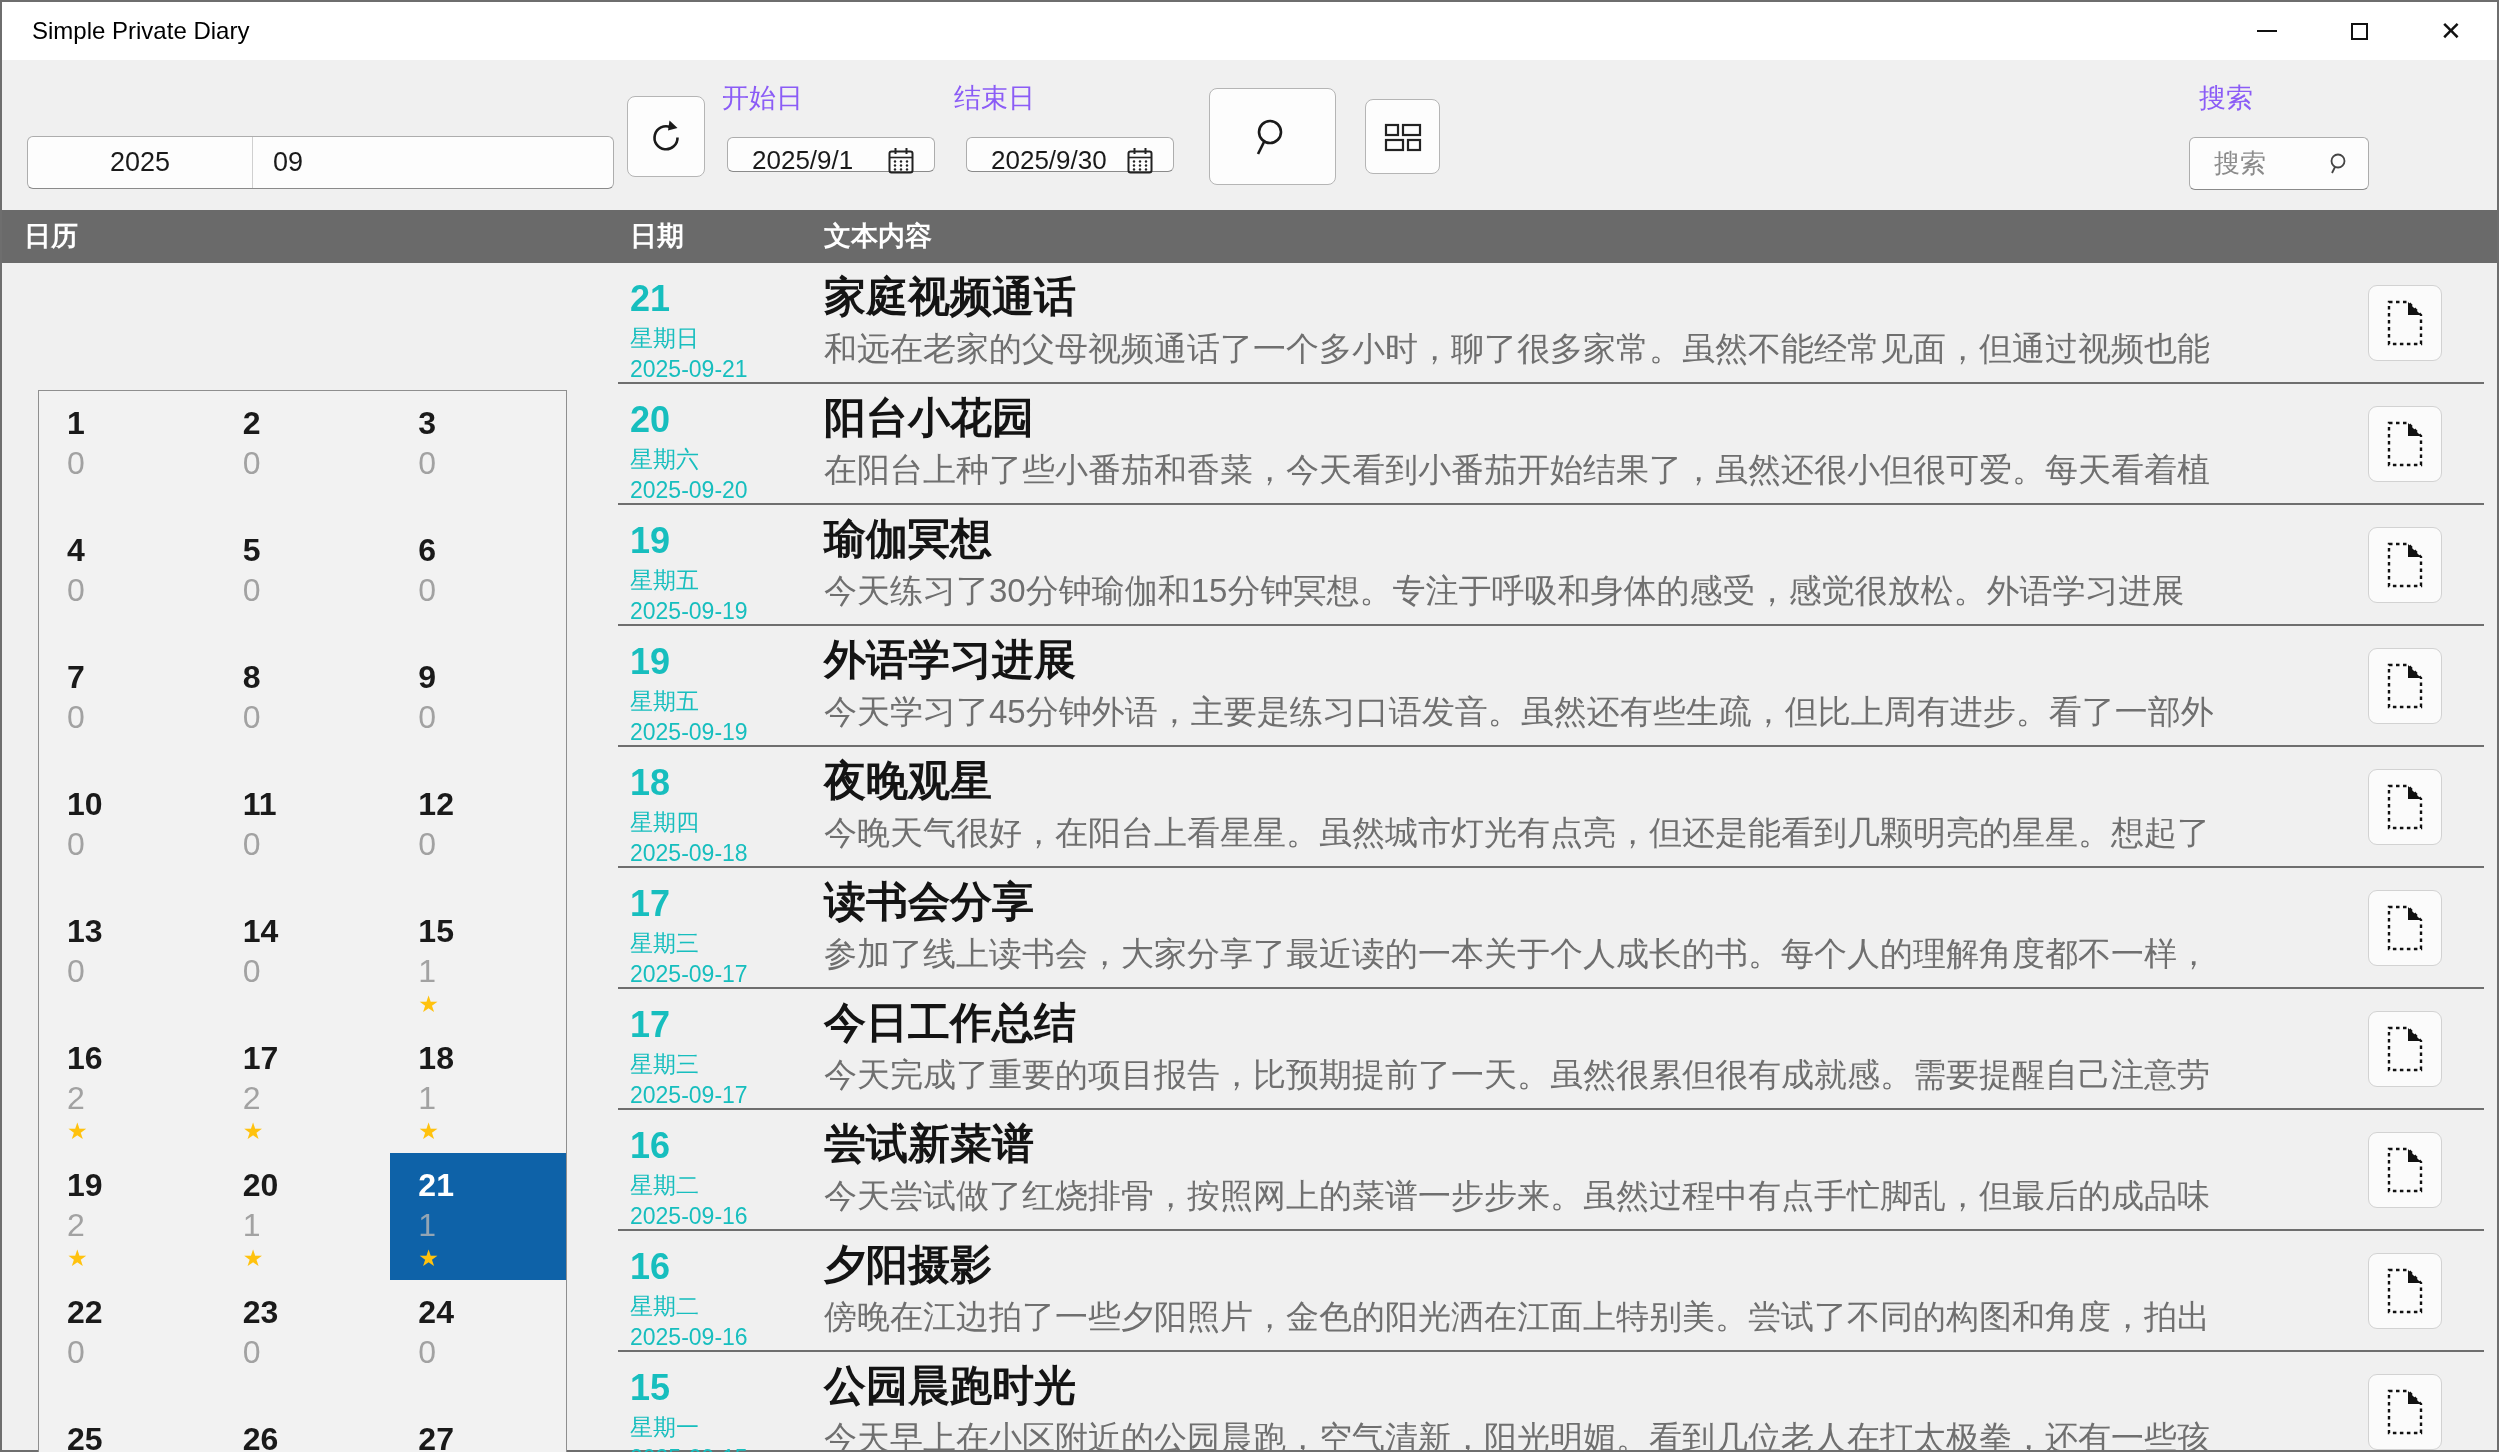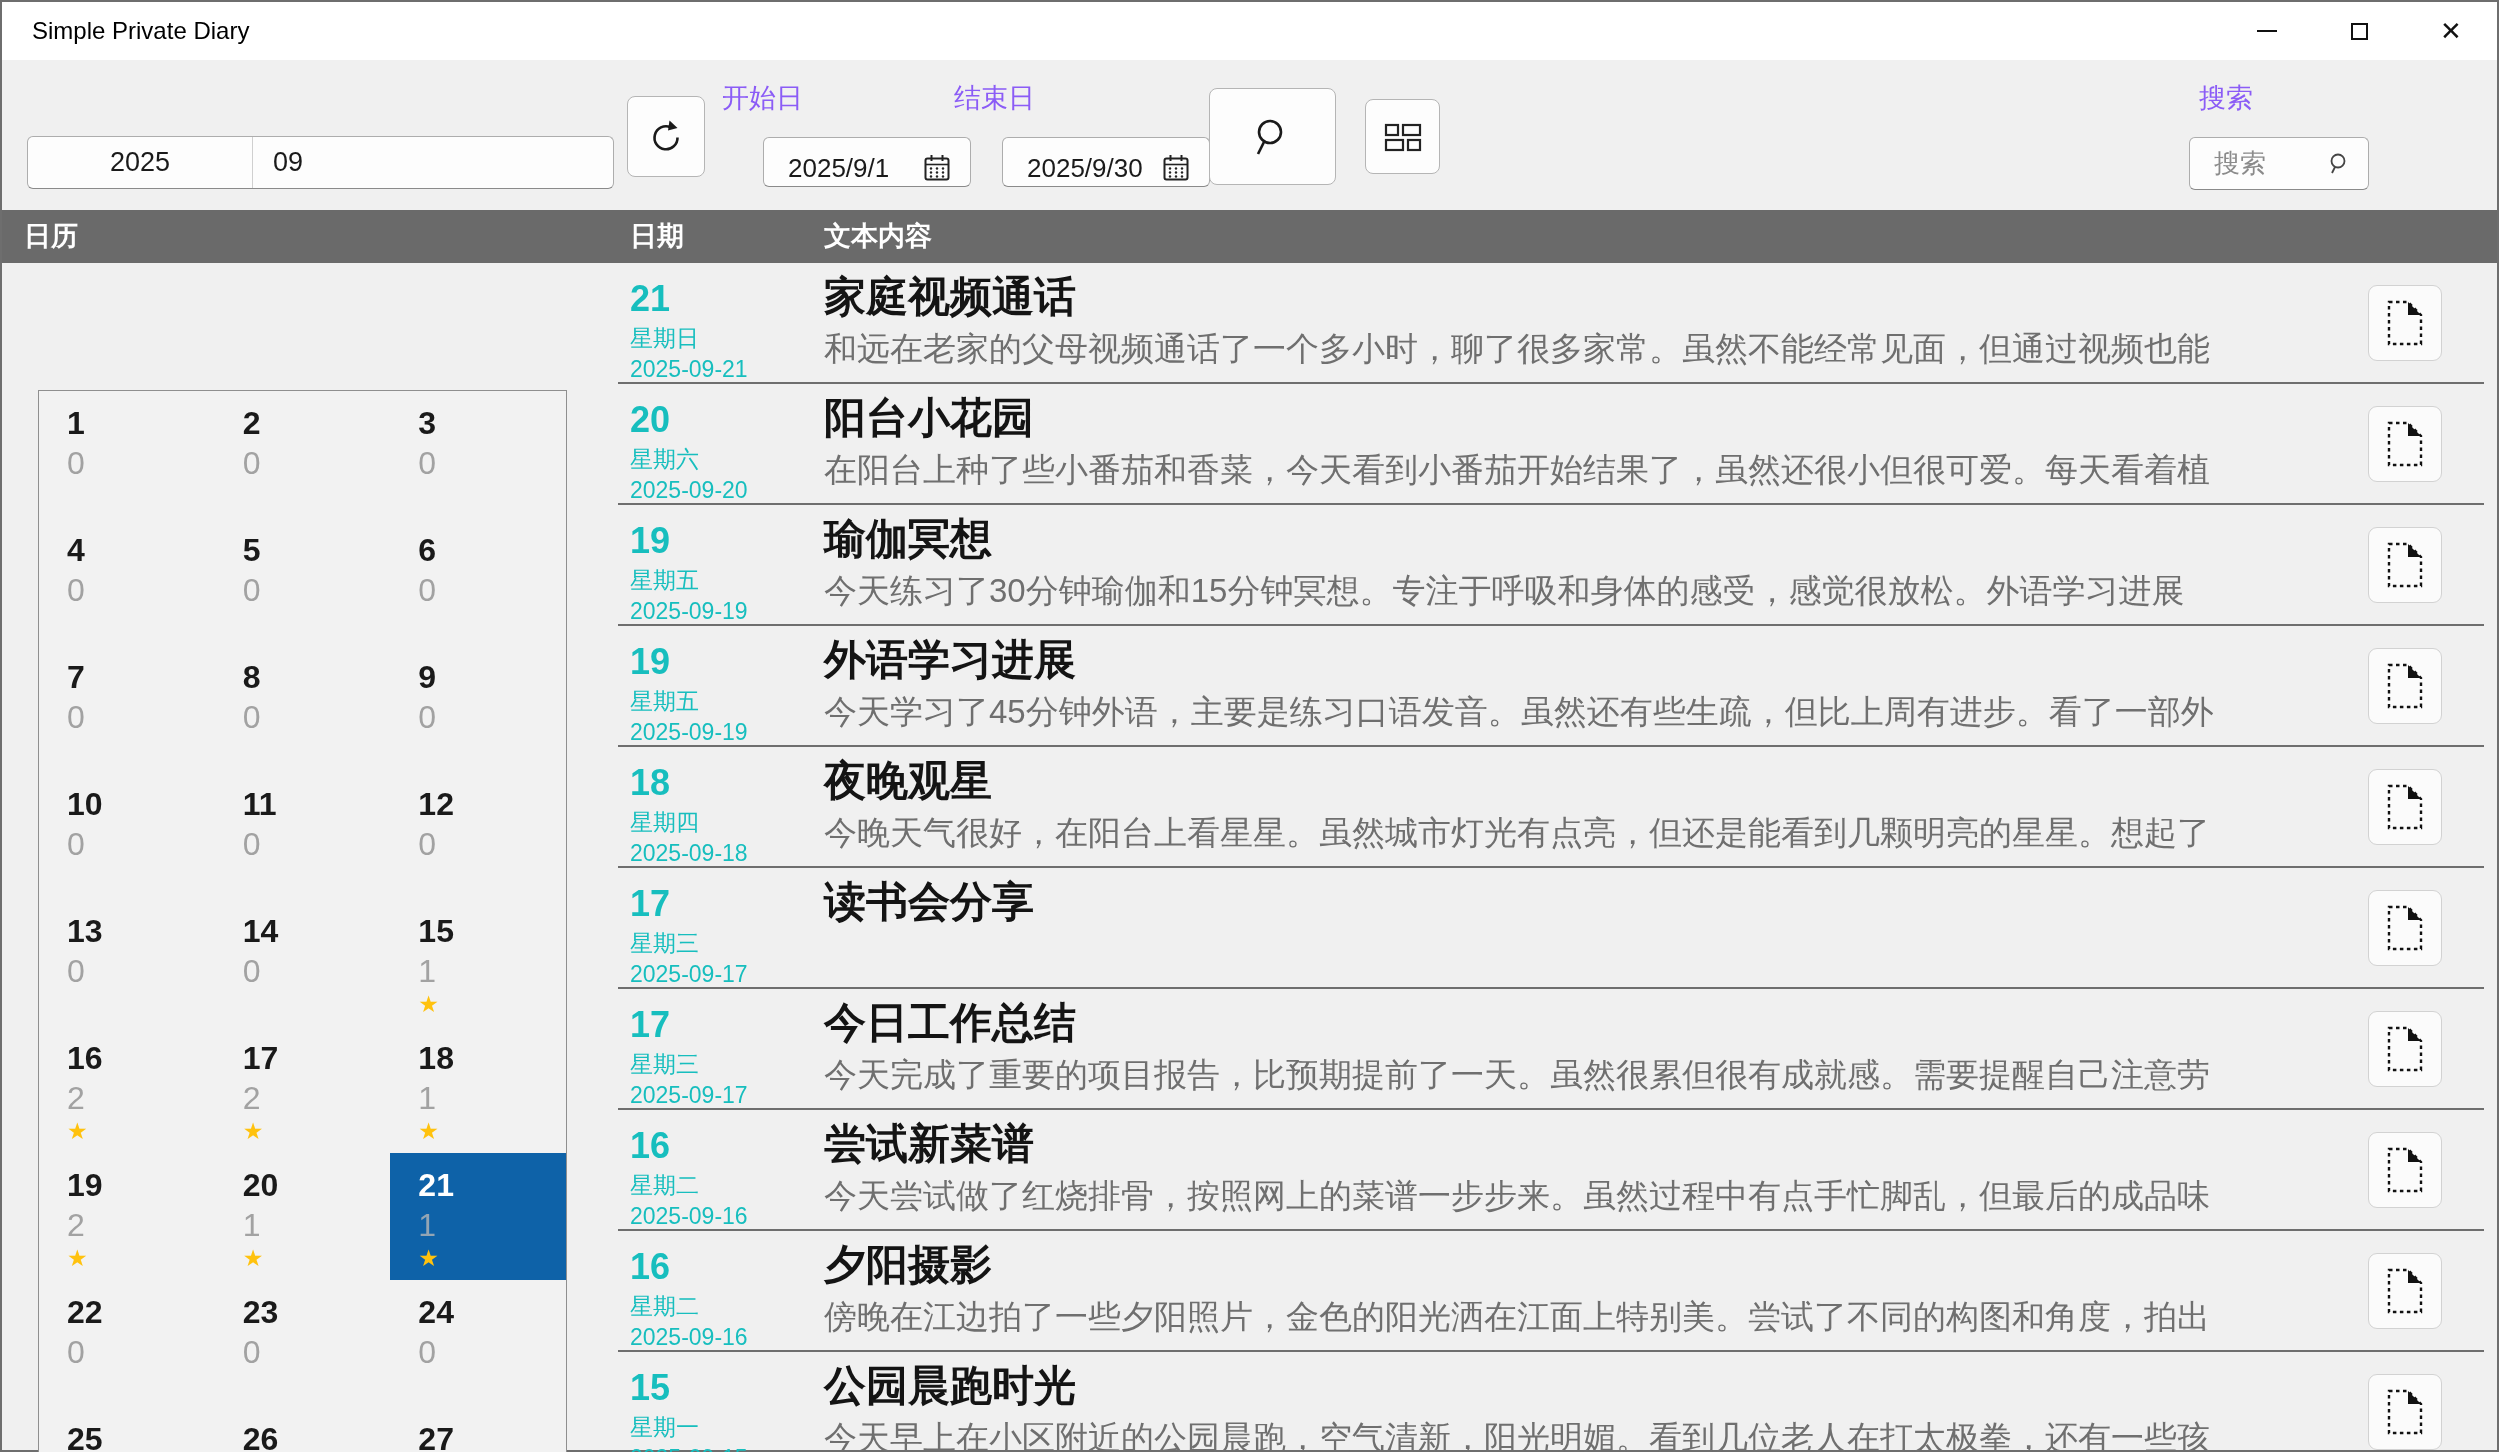--- a/index.html
+++ b/index.html
@@ -18,23 +18,23 @@
 
   
   .toolbar{position:absolute;left:0;top:58px;width:100%;height:150px;background:#f0f0f0;}
   .tb-label{position:absolute;font-size:27px;color:#8b5cf6;}
   .ym-box{position:absolute;left:25px;top:76px;width:587px;height:53px;background:#fdfdfd;
           border:1px solid #adadad;border-bottom-color:#8a8a8a;border-radius:6px;box-sizing:border-box;display:flex;}
   .ym-year{width:224px;border-right:1px solid #d0d0d0;display:flex;align-items:center;justify-content:center;font-size:27px;}
   .ym-month{flex:1;display:flex;align-items:center;padding-left:20px;font-size:27px;}
   .tb-btn{position:absolute;background:#fdfdfd;border:1px solid #b5b5b5;border-radius:8px;box-sizing:border-box;
           display:flex;align-items:center;justify-content:center;cursor:pointer;}
-  .datepick{position:absolute;top:77px;height:50px;width:208px;background:#fdfdfd;border:1px solid #adadad;
+  .datepick{position:absolute;top:77px;height:35px;width:208px;background:#fdfdfd;border:1px solid #adadad;
             border-bottom-color:#8a8a8a;border-radius:6px;box-sizing:border-box;display:flex;align-items:center;
-            justify-content:space-between;padding:12px 18px 0 24px;font-size:26px;cursor:pointer;margin-left:36px;}
+            justify-content:space-between;padding:12px 18px 0 24px;font-size:26px;cursor:pointer;}
   .srch-input{position:absolute;top:77px;height:53px;background:#fdfdfd;border:1px solid #adadad;
               border-bottom-color:#8a8a8a;border-radius:6px;box-sizing:border-box;display:flex;align-items:center;
               justify-content:space-between;padding:0 16px 0 24px;font-size:26px;}
   .placeholder{color:#8b8b8b;}
   svg.icon{display:block;}
 
   
   .colheader{position:absolute;left:0;top:208px;width:100%;height:53px;background:var(--header-gray);}
   .colheader span{position:absolute;top:0;height:53px;line-height:53px;color:#fff;font-weight:bold;font-size:27px;}
 
@@ -408,20 +408,21 @@
         <path d="M22 3 L35 16 H22 Z" fill="#111"></path>
       </svg>
     </button>
   </div>
 
   <div class="entry">
     <div class="e-day">17</div>
     <div class="e-week">星期三</div>
     <div class="e-date">2025-09-17</div>
     <div class="e-title">读书会分享</div>
+    <div class="e-preview">参加了线上读书会，大家分享了最近读的一本关于个人成长的书。每个人的理解角度都不一样，</div>
     <button class="e-open">
       <svg width="38" height="48" viewBox="0 0 38 48">
         <path d="M3 3 H22 L35 16 V45 H3 Z" fill="none" stroke="#111" stroke-width="2.4" stroke-dasharray="3.5 3.5"></path>
         <path d="M22 3 L35 16 H22 Z" fill="#111"></path>
       </svg>
     </button>
   </div>
 
   <div class="entry">
     <div class="e-day">17</div>

